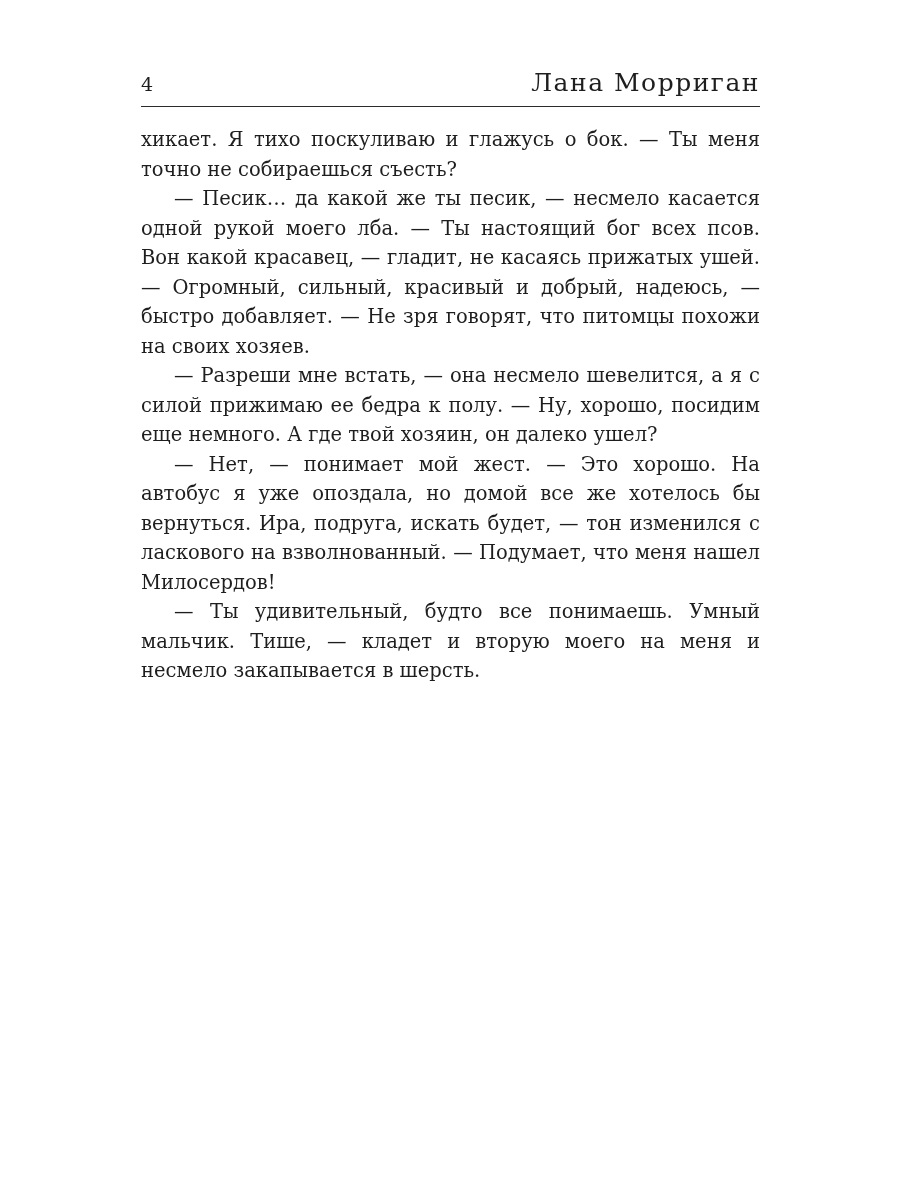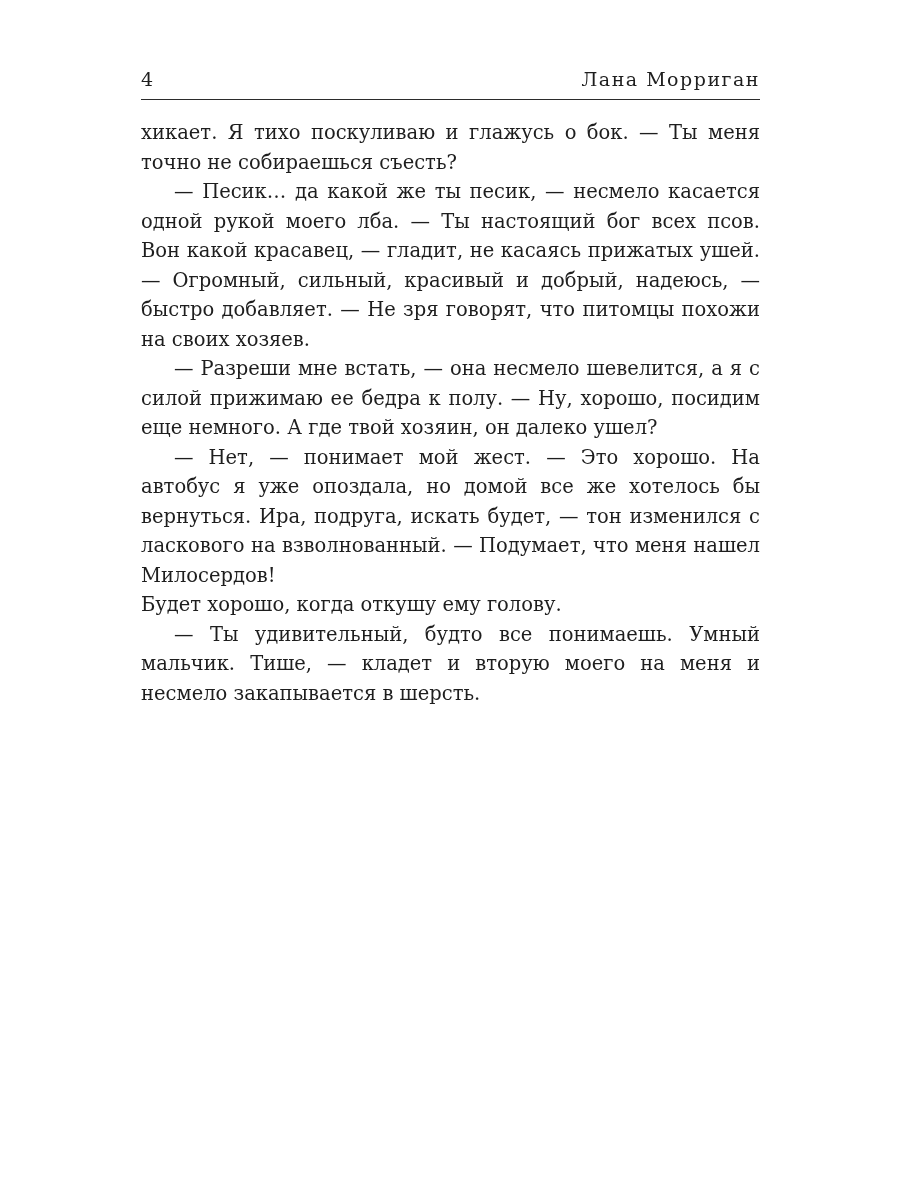--- a/index.html
+++ b/index.html
@@ -26,21 +26,21 @@
     display: flex;
     justify-content: space-between;
     align-items: baseline;
     font-size: 19px;
   }
   .page-number {
     font-size: 19px;
     letter-spacing: 0.5px;
   }
   .running-author {
-    font-size: 19px;
+    font-size: 25px;
     letter-spacing: 1.5px;
   }
   .head-rule {
     border: none;
     border-top: 1.6px solid #2b2b2b;
     margin: 9px 0 0 0;
   }
   .body-text {
     margin-top: 18px;
     font-size: 19.5px;
@@ -64,16 +64,15 @@
   <div class="running-head">
     <span class="page-number">4</span>
     <span class="running-author">Лана Морриган</span>
   </div>
   <hr class="head-rule">
   <div class="body-text">
       <p>хикает. Я тихо поскуливаю и глажусь о бок. — Ты меня точно не собираешься съесть?</p>
       <p class="indent">— Песик… да какой же ты песик, — несмело касается одной рукой моего лба. — Ты настоящий бог всех псов. Вон какой красавец, — гладит, не касаясь прижатых ушей. — Огромный, сильный, красивый и добрый, надеюсь, — быстро добавляет. — Не зря говорят, что питомцы похожи на своих хозяев.</p>
       <p class="indent">— Разреши мне встать, — она несмело шевелится, а я с силой прижимаю ее бедра к полу. — Ну, хорошо, посидим еще немного. А где твой хозяин, он далеко ушел?</p>
       <p class="indent">— Нет, — понимает мой жест. — Это хорошо. На автобус я уже опоздала, но домой все же хотелось бы вернуться. Ира, подруга, искать будет, — тон изменился с ласкового на взволнованный. — Подумает, что меня нашел Милосердов!</p>
-      <p>Будет хорошо, когда откушу ему голову.</p>
       <p class="indent">— Ты удивительный, будто все понимаешь. Умный мальчик. Тише, — кладет и вторую моего на меня и несмело закапывается в шерсть.</p>
     </div>
 </div>
 
 </body></html>

